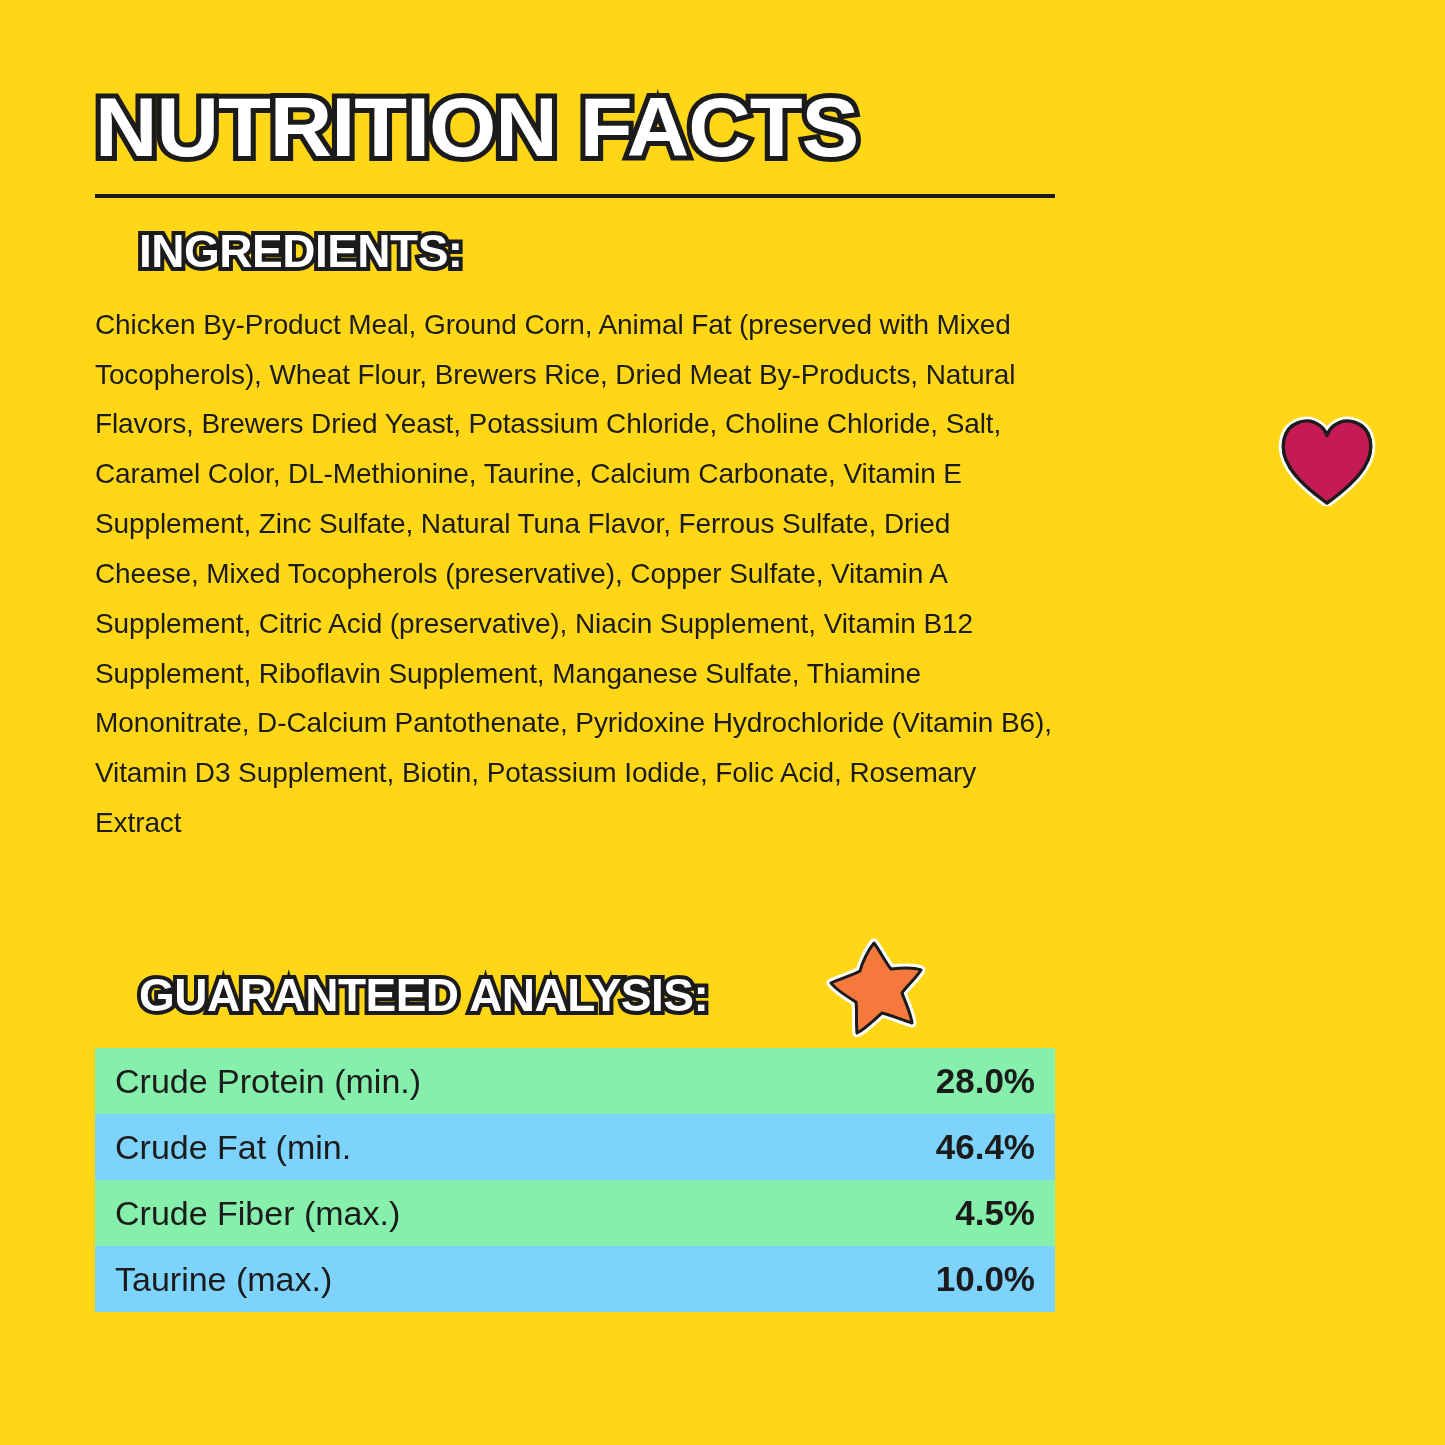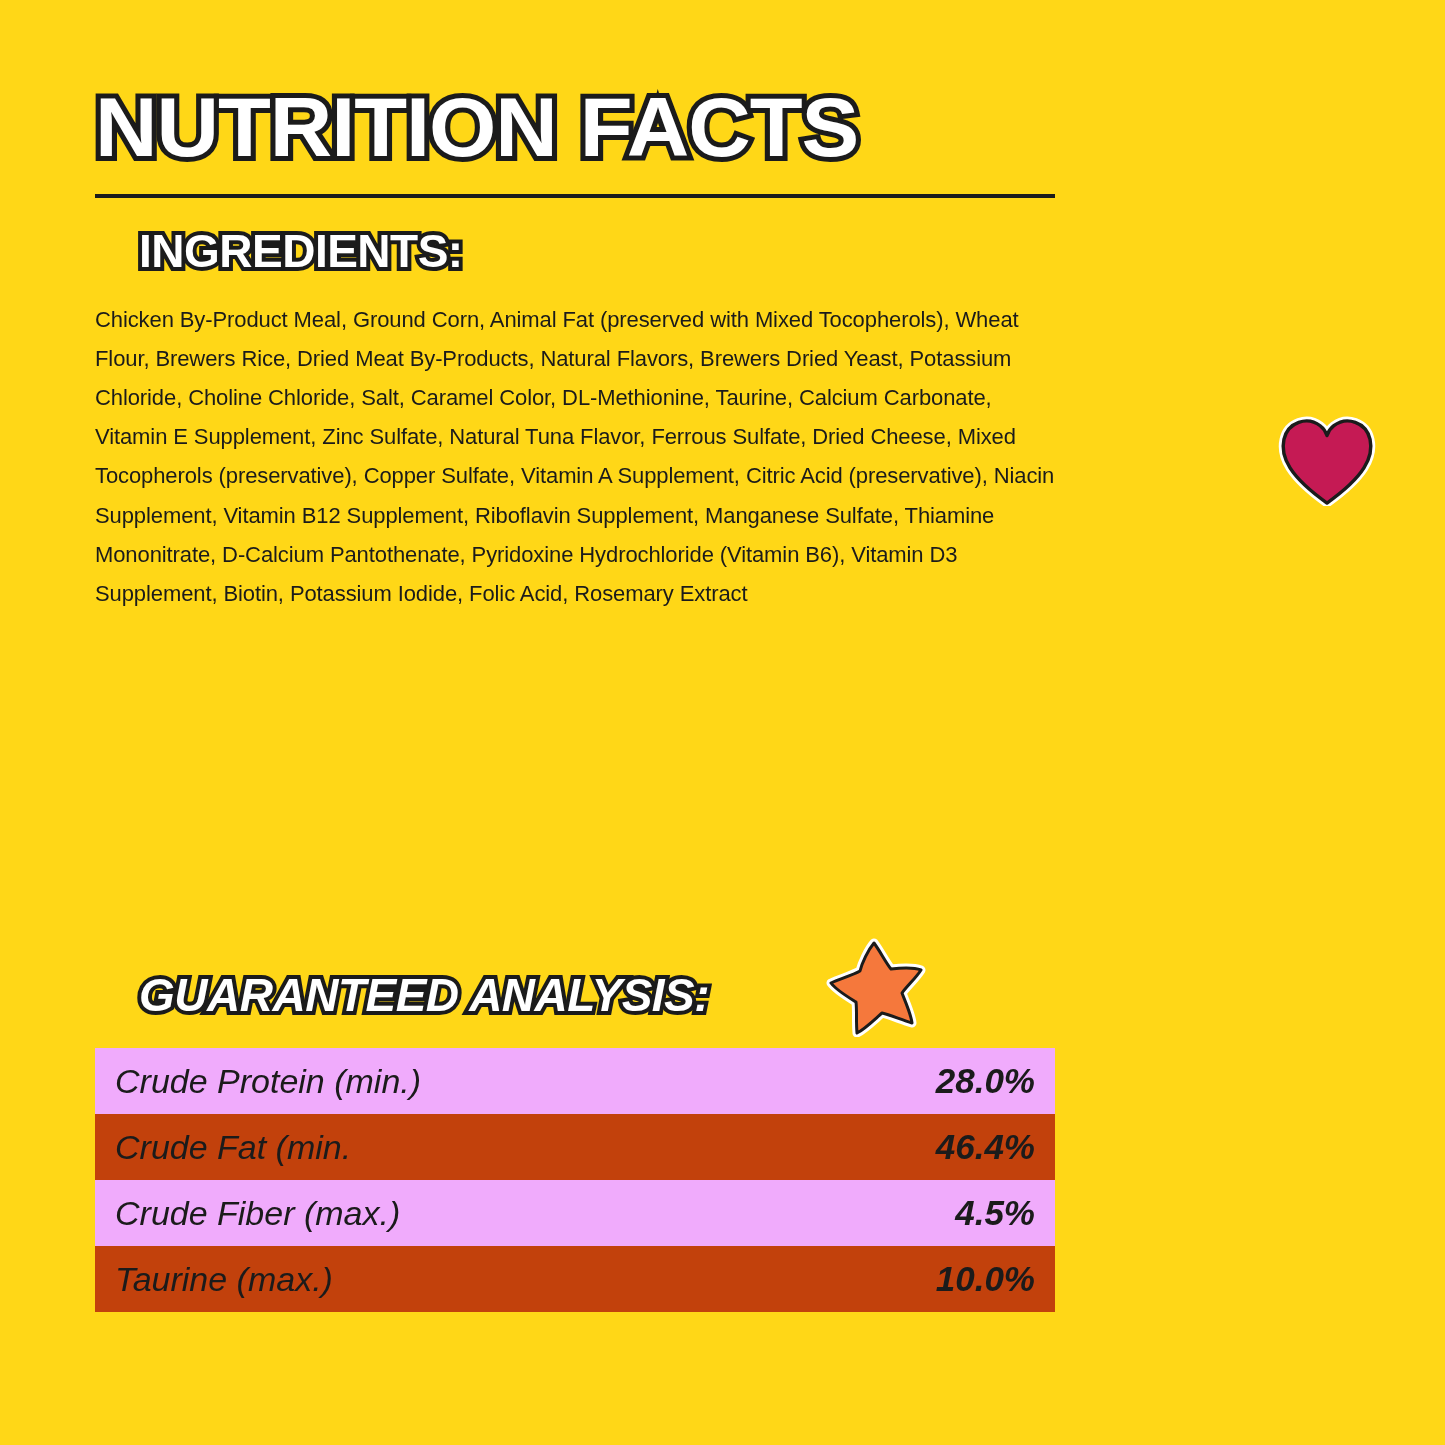--- a/index.html
+++ b/index.html
@@ -59,36 +59,35 @@
     letter-spacing: -0.5px;
     margin: 0;
     display: inline-block;
     padding-left: 44px;
   }
 
   #ingredients-heading { margin-bottom: 22px; }
 
   
   .ingredients-text {
-    font-size: 22px;
+    font-size: 28px;
     line-height: 1.78;
     color: #1b1b1b;
     letter-spacing: -0.1px;
     max-width: 1165px;
     margin: 0;
     font-weight: 400;
   }
 
   
   .ga-block {
     position: absolute;
     left: 95px;
     right: 95px;
     top: 968px;
-    font-style: italic;
   }
 
   #ga-heading { margin-bottom: 26px; }
 
   .ga-table {
     width: 100%;
     border-collapse: collapse;
     table-layout: fixed;
   }
   .ga-table td {
@@ -96,22 +95,22 @@
     color: #1b1b1b;
     padding: 13px 20px;
     vertical-align: middle;
   }
   .ga-table td.value {
     text-align: right;
     font-weight: 700;
     font-size: 35px;
     margin-top: 37px;
   }
-  .ga-table tr.odd td { background: #f0abfc; }
-  .ga-table tr.even td { background: #c2410c; }
+  .ga-table tr.odd td { background: #86efac; }
+  .ga-table tr.even td { background: #7dd3fc; }
 
   
   .heart {
     position: absolute;
     left: 1278px;
     top: 414px;
     width: 98px;
     height: 92px;
   }
   .star {

